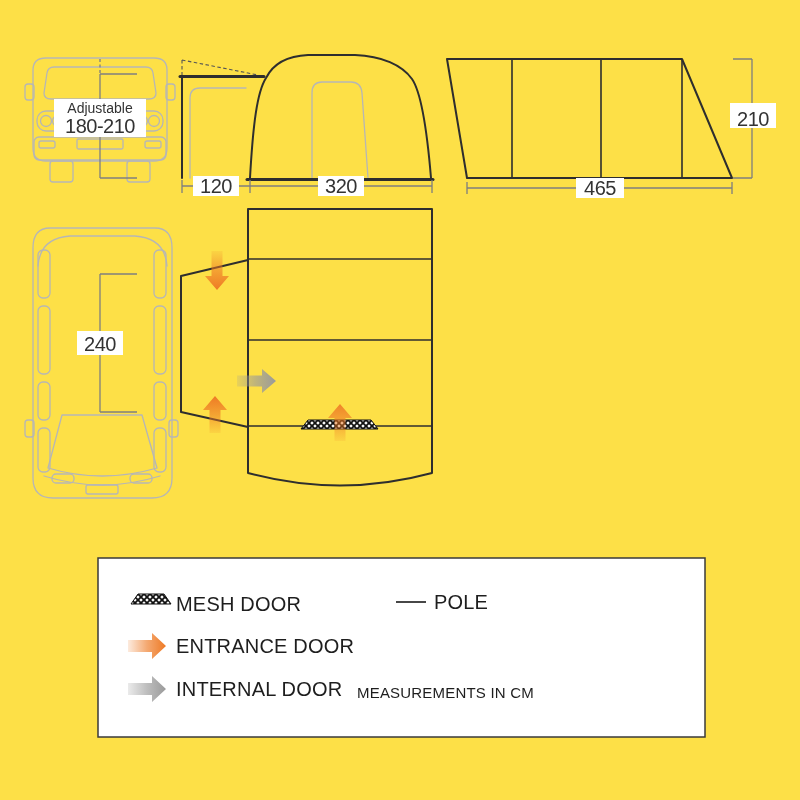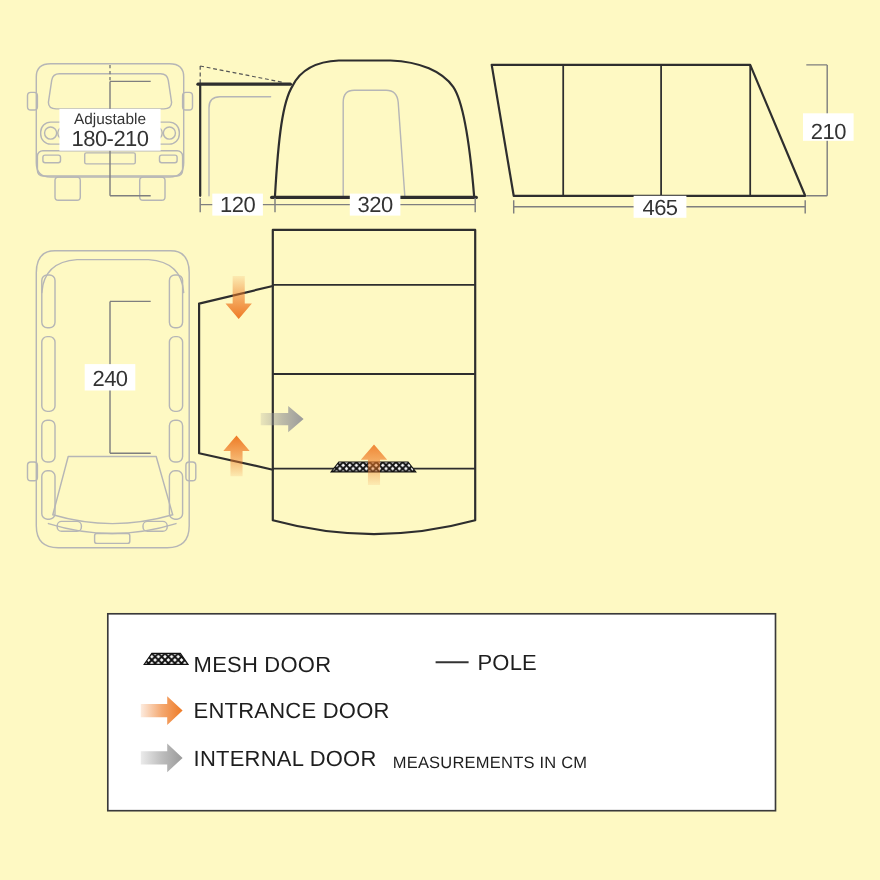--- a/index.html
+++ b/index.html
@@ -1,16 +1,16 @@
 <!DOCTYPE html>
 <html><head>
 <meta charset="utf-8">
 <style>
   html,body{margin:0;padding:0;background:#fff;width:800px;height:800px;}
-  .stage{position:relative;width:800px;height:800px;background:#fef9c3;overflow:hidden;}
+  .stage{position:relative;width:800px;height:800px;background:#fde047;overflow:hidden;}
   svg text{font-family:"Liberation Sans",sans-serif;}
   .tent{stroke:#2e2e2e;fill:none;stroke-width:2;stroke-linejoin:round;stroke-linecap:round;}
   .tent-thick{stroke:#2e2e2e;fill:none;stroke-width:3;stroke-linecap:round;}
   .pole{stroke:#2e2e2e;fill:none;stroke-width:1.6;}
   .van{stroke:#b6b6b6;fill:none;stroke-width:1.3;stroke-linejoin:round;stroke-linecap:round;}
   .innerdoor{stroke:#b6b6b6;fill:none;stroke-width:1.3;stroke-linecap:round;}
   .dim{stroke:#7f7f7f;fill:none;stroke-width:1.3;}
   .dimdash{stroke:#7f7f7f;fill:none;stroke-width:1.3;stroke-dasharray:3,2.5;}
   .dashline{stroke:#555;fill:none;stroke-width:1.1;stroke-dasharray:3.5,2.5;}
   .dimtext{fill:#333;font-size:20px;letter-spacing:-0.5px;}

